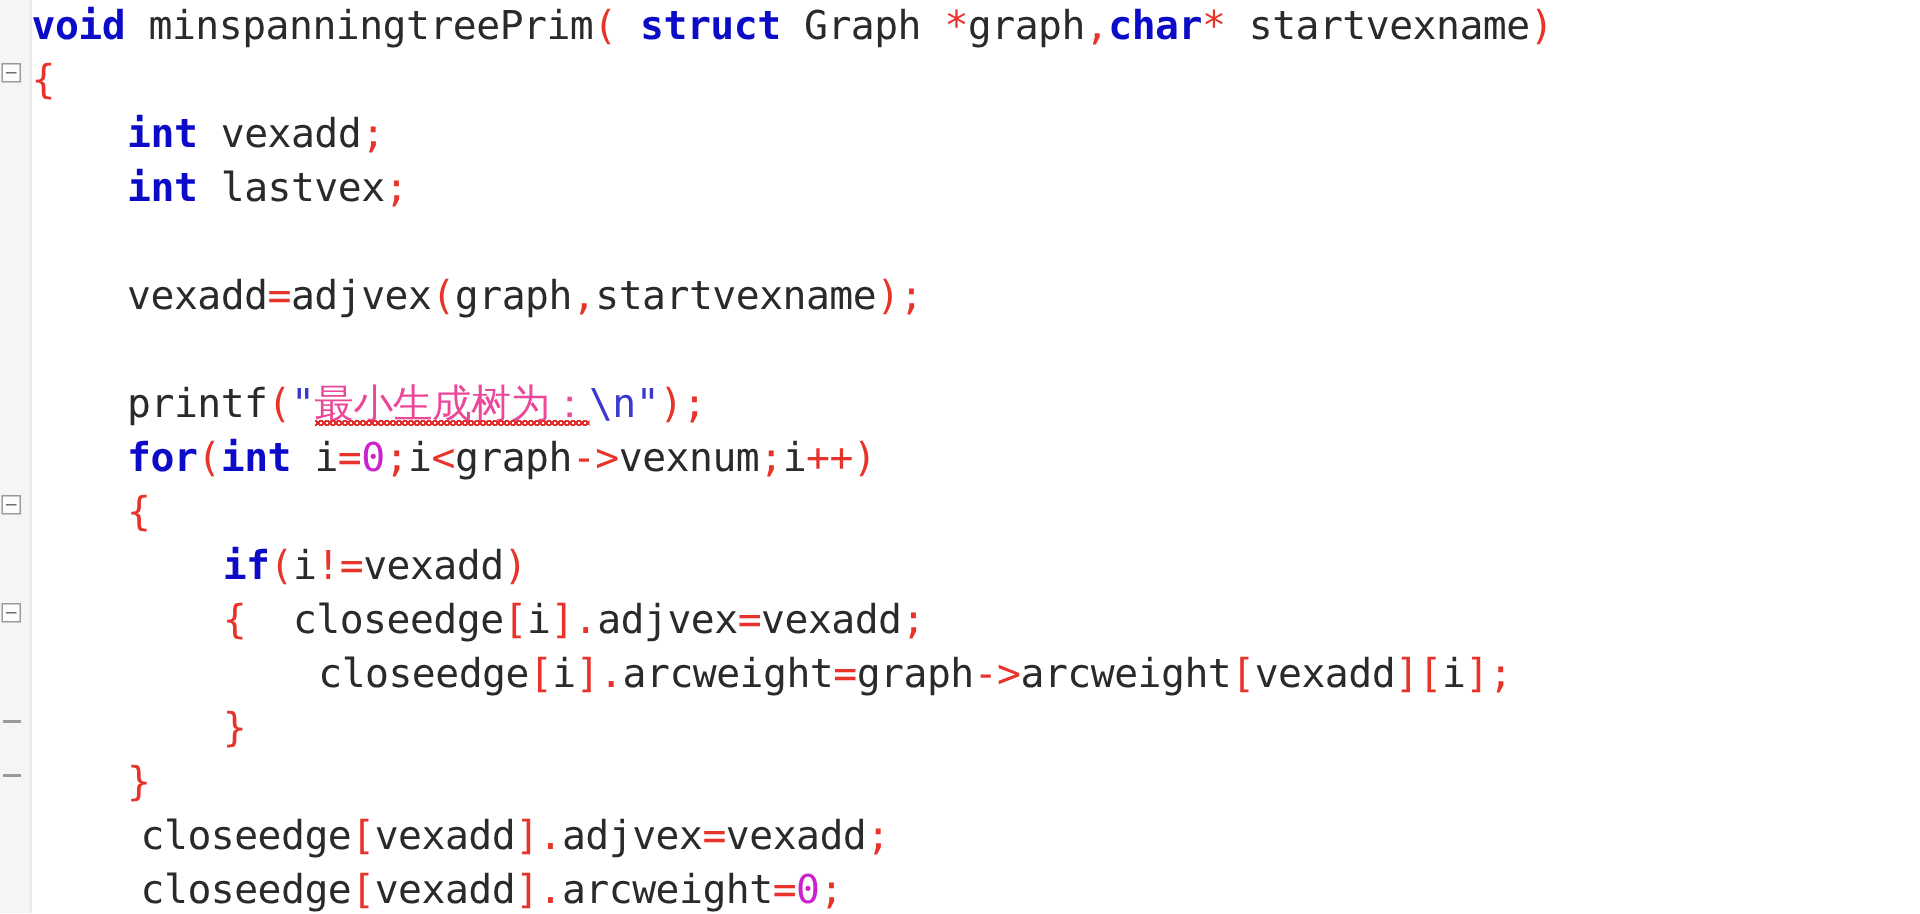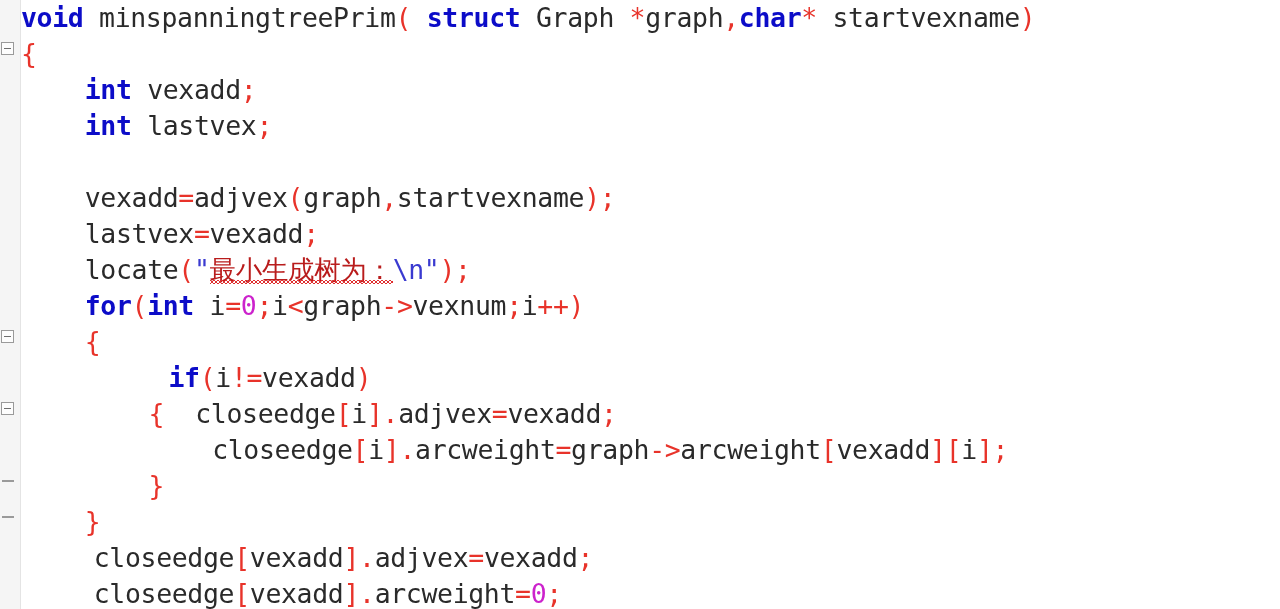--- a/index.html
+++ b/index.html
@@ -80,21 +80,21 @@
     font-family: "DejaVu Sans Mono", "Liberation Mono", monospace;
     letter-spacing: -0.35px;
     color: #2a2a2a;
   }
 
   
   .kw   { color: #0c0cc8; font-weight: bold; }
   .pun  { color: #e8332a; }
   .num  { color: #cc22cc; }
   .id   { color: #2a2a2a; }
-  .cjk  { color: #b91c1c; font-family: "DejaVu Sans", "Liberation Sans", sans-serif; }
+  .cjk  { color: #ec4899; font-family: "DejaVu Sans", "Liberation Sans", sans-serif; }
   .str  { color: #3a3ad0; }
 
   
   .squiggle {
     position: relative;
     display: inline-block;
   }
   .squiggle::after {
     content: "";
     position: absolute;
@@ -121,25 +121,24 @@
       <div class="fold-dash" style="top: 480px;"></div>
       <div class="fold-dash" style="top: 516px;"></div>
     </div>
 
   <div class="code">
       <div class="line" style="top: 0px; left: 0px;"><span class="kw">void</span><span class="id"> minspanningtreePrim</span><span class="pun">(</span><span class="id"> </span><span class="kw">struct</span><span class="id"> Graph </span><span class="pun">*</span><span class="id">graph</span><span class="pun">,</span><span class="kw">char</span><span class="pun">*</span><span class="id"> startvexname</span><span class="pun">)</span></div>
       <div class="line" style="top: 36px; left: 0px;"><span class="pun">{</span></div>
       <div class="line" style="top: 72px; left: 63.72px; text-align: right;"><span class="kw">int</span><span class="id"> vexadd</span><span class="pun">;</span></div>
       <div class="line" style="top: 108px; left: 63.72px;"><span class="kw">int</span><span class="id"> lastvex</span><span class="pun">;</span></div>
       <div class="line" style="top: 180px; left: 63.72px;"><span class="id">vexadd</span><span class="pun">=</span><span class="id">adjvex</span><span class="pun">(</span><span class="id">graph</span><span class="pun">,</span><span class="id">startvexname</span><span class="pun">)</span><span class="pun">;</span></div>
-      <div class="line" style="top: 216px; left: 63.72px;"><span class="id">lastvex</span><span class="pun">=</span><span class="id">vexadd</span><span class="pun">;</span></div>
-      <div class="line" style="top: 252px; left: 63.72px;"><span class="id">locate</span><span class="pun">(</span><span class="str">"</span><span class="squiggle"><span class="cjk">最小生成树为：</span></span><span class="str">\n"</span><span class="pun">)</span><span class="pun">;</span></div>
+      <div class="line" style="top: 252px; left: 63.72px;"><span class="id">printf</span><span class="pun">(</span><span class="str">"</span><span class="squiggle"><span class="cjk">最小生成树为：</span></span><span class="str">\n"</span><span class="pun">)</span><span class="pun">;</span></div>
       <div class="line" style="top: 288px; left: 63.72px;"><span class="kw">for</span><span class="pun">(</span><span class="kw">int</span><span class="id"> i</span><span class="pun">=</span><span class="num">0</span><span class="pun">;</span><span class="id">i</span><span class="pun">&lt;</span><span class="id">graph</span><span class="pun">-&gt;</span><span class="id">vexnum</span><span class="pun">;</span><span class="id">i</span><span class="pun">++</span><span class="pun">)</span></div>
       <div class="line" style="top: 324px; left: 63.72px;"><span class="pun">{</span></div>
-      <div class="line" style="top: 360px; left: 127.44px; margin-left: 20px;"><span class="kw">if</span><span class="pun">(</span><span class="id">i</span><span class="pun">!=</span><span class="id">vexadd</span><span class="pun">)</span></div>
+      <div class="line" style="top: 360px; left: 127.44px;"><span class="kw">if</span><span class="pun">(</span><span class="id">i</span><span class="pun">!=</span><span class="id">vexadd</span><span class="pun">)</span></div>
       <div class="line" style="top: 396px; left: 127.44px;"><span class="pun">{</span><span class="id">  closeedge</span><span class="pun">[</span><span class="id">i</span><span class="pun">]</span><span class="pun">.</span><span class="id">adjvex</span><span class="pun">=</span><span class="id">vexadd</span><span class="pun">;</span></div>
       <div class="line" style="top: 432px; left: 191.16px;"><span class="id">closeedge</span><span class="pun">[</span><span class="id">i</span><span class="pun">]</span><span class="pun">.</span><span class="id">arcweight</span><span class="pun">=</span><span class="id">graph</span><span class="pun">-&gt;</span><span class="id">arcweight</span><span class="pun">[</span><span class="id">vexadd</span><span class="pun">]</span><span class="pun">[</span><span class="id">i</span><span class="pun">]</span><span class="pun">;</span></div>
       <div class="line" style="top: 468px; left: 127.44px;"><span class="pun">}</span></div>
       <div class="line" style="top: 504px; left: 63.72px;"><span class="pun">}</span></div>
       <div class="line" style="top: 540px; left: 72.72px;"><span class="id">closeedge</span><span class="pun">[</span><span class="id">vexadd</span><span class="pun">]</span><span class="pun">.</span><span class="id">adjvex</span><span class="pun">=</span><span class="id">vexadd</span><span class="pun">;</span></div>
       <div class="line" style="top: 576px; left: 72.72px;"><span class="id">closeedge</span><span class="pun">[</span><span class="id">vexadd</span><span class="pun">]</span><span class="pun">.</span><span class="id">arcweight</span><span class="pun">=</span><span class="num">0</span><span class="pun">;</span></div>
     </div>
 
 </div>
 

